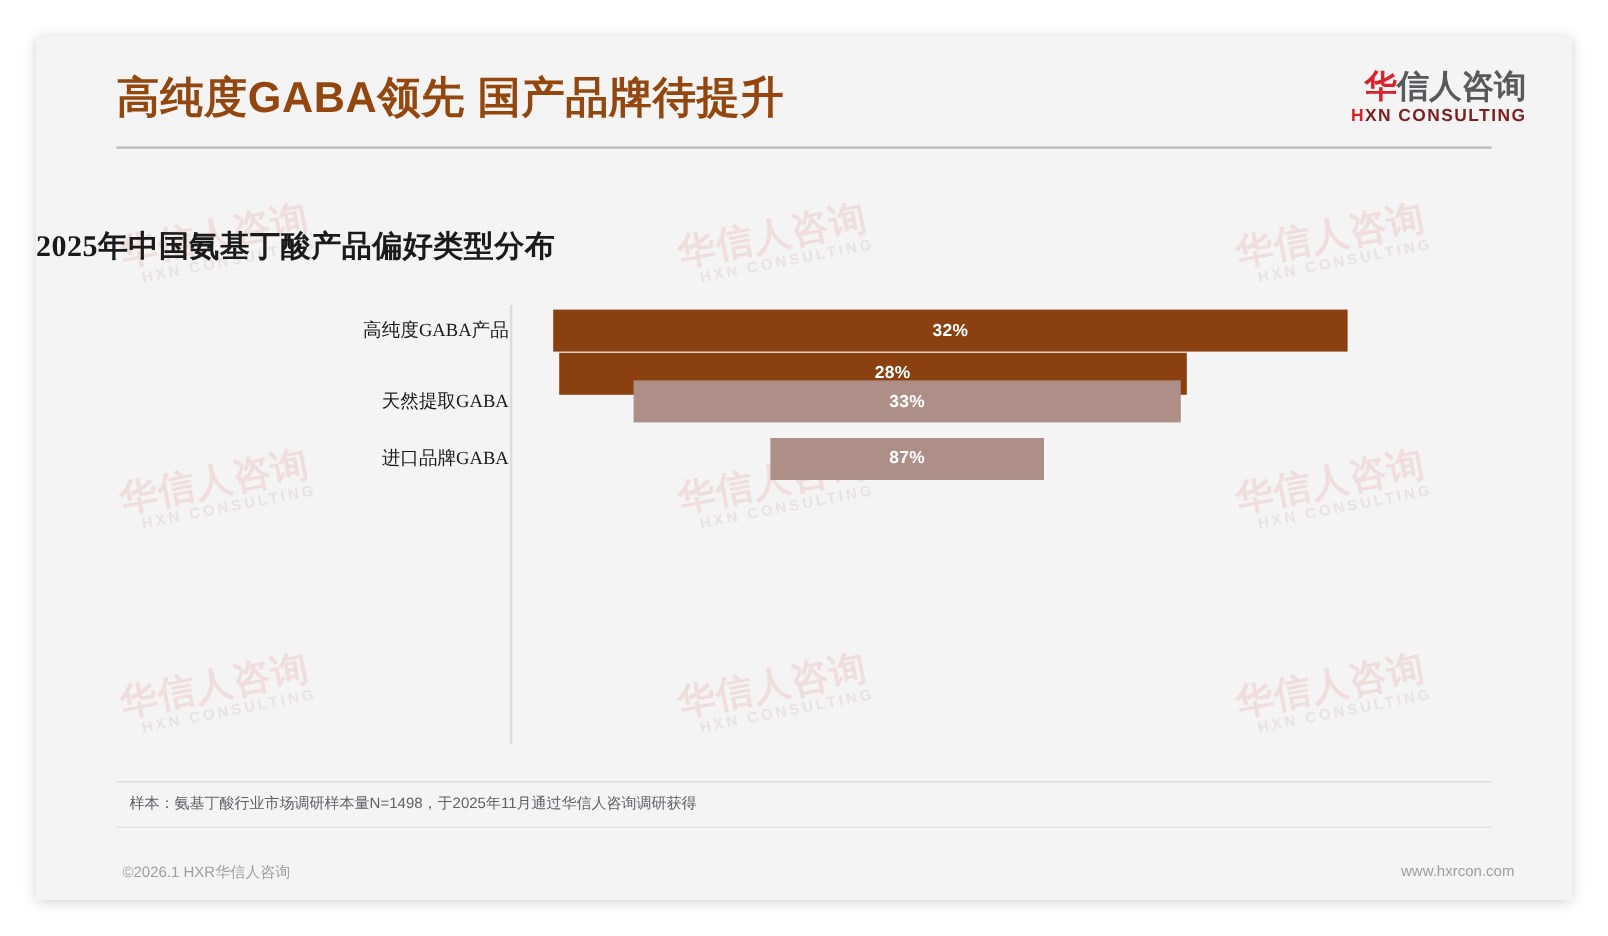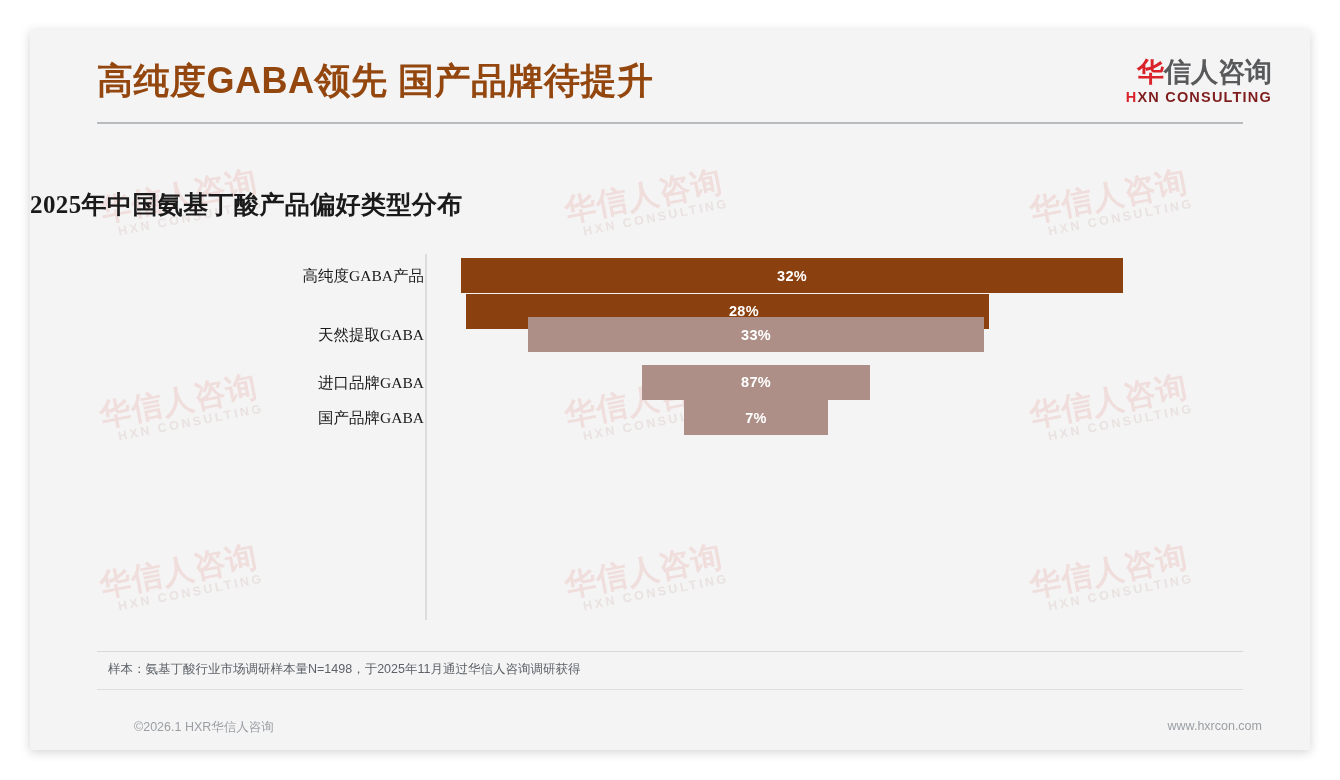--- a/index.html
+++ b/index.html
@@ -227,21 +227,20 @@
     z-index: 3;
   }
   #copyright {
     position: absolute;
     left: 72px;
     top: 17px;
     font-family: "Liberation Sans", sans-serif;
     font-size: 12.5px;
     color: #9b9fa4;
     white-space: nowrap;
-    margin-left: 32px;
   }
   #website {
     position: absolute;
     right: 48px;
     top: 17px;
     font-family: "Liberation Sans", sans-serif;
     font-size: 12.5px;
     color: #9b9fa4;
     white-space: nowrap;
   }
@@ -325,26 +324,20 @@
           <div class="bar" style="left: 498.438px; width: 455.125px; background: rgb(174, 143, 135);">
             <span class="bar-value">33%</span>
           </div>
         </div>
         <div class="bar-row" style="top: 110.5px;">
           <div class="cat-label">进口品牌GABA</div>
           <div class="bar" style="left: 612.219px; width: 227.562px; background: rgb(174, 143, 135);">
             <span class="bar-value">87%</span>
           </div>
         </div>
-        <div class="bar-row" style="top: 146px;">
-          <div class="cat-label">国产品牌GABA</div>
-          <div class="bar" style="left: 653.594px; width: 144.812px; background: rgb(174, 143, 135);">
-            <span class="bar-value">7%</span>
-          </div>
-        </div>
       </div>
   </div>
 
   <div id="footnote-wrap">
     <div id="footnote-rule"></div>
     <div id="footnote">样本：氨基丁酸行业市场调研样本量N=1498，于2025年11月通过华信人咨询调研获得</div>
     <div id="footnote-rule2"></div>
   </div>
 
   <div id="footer">

